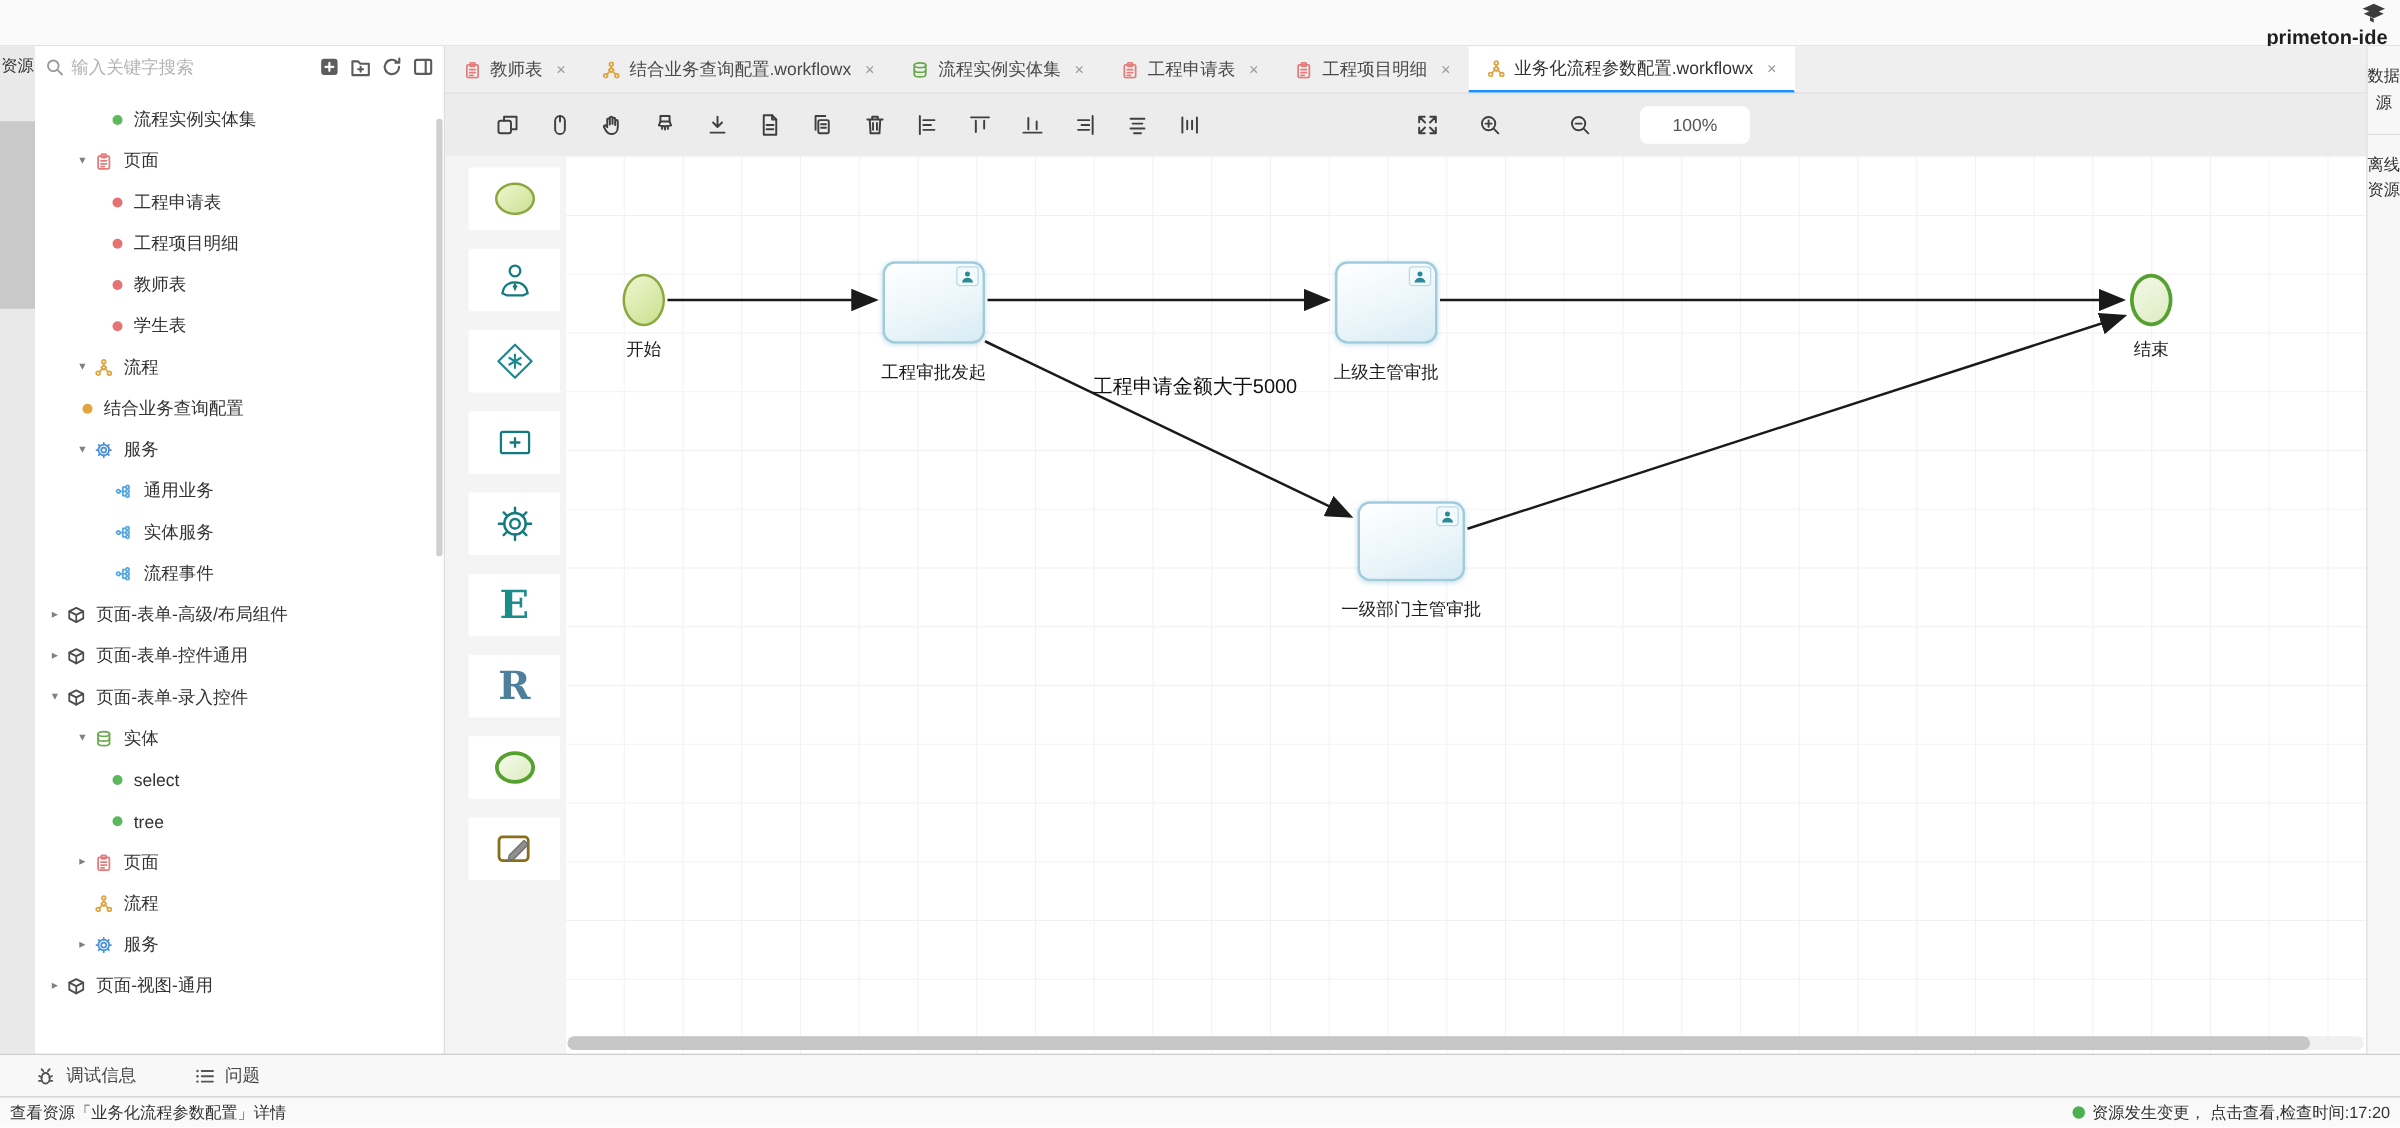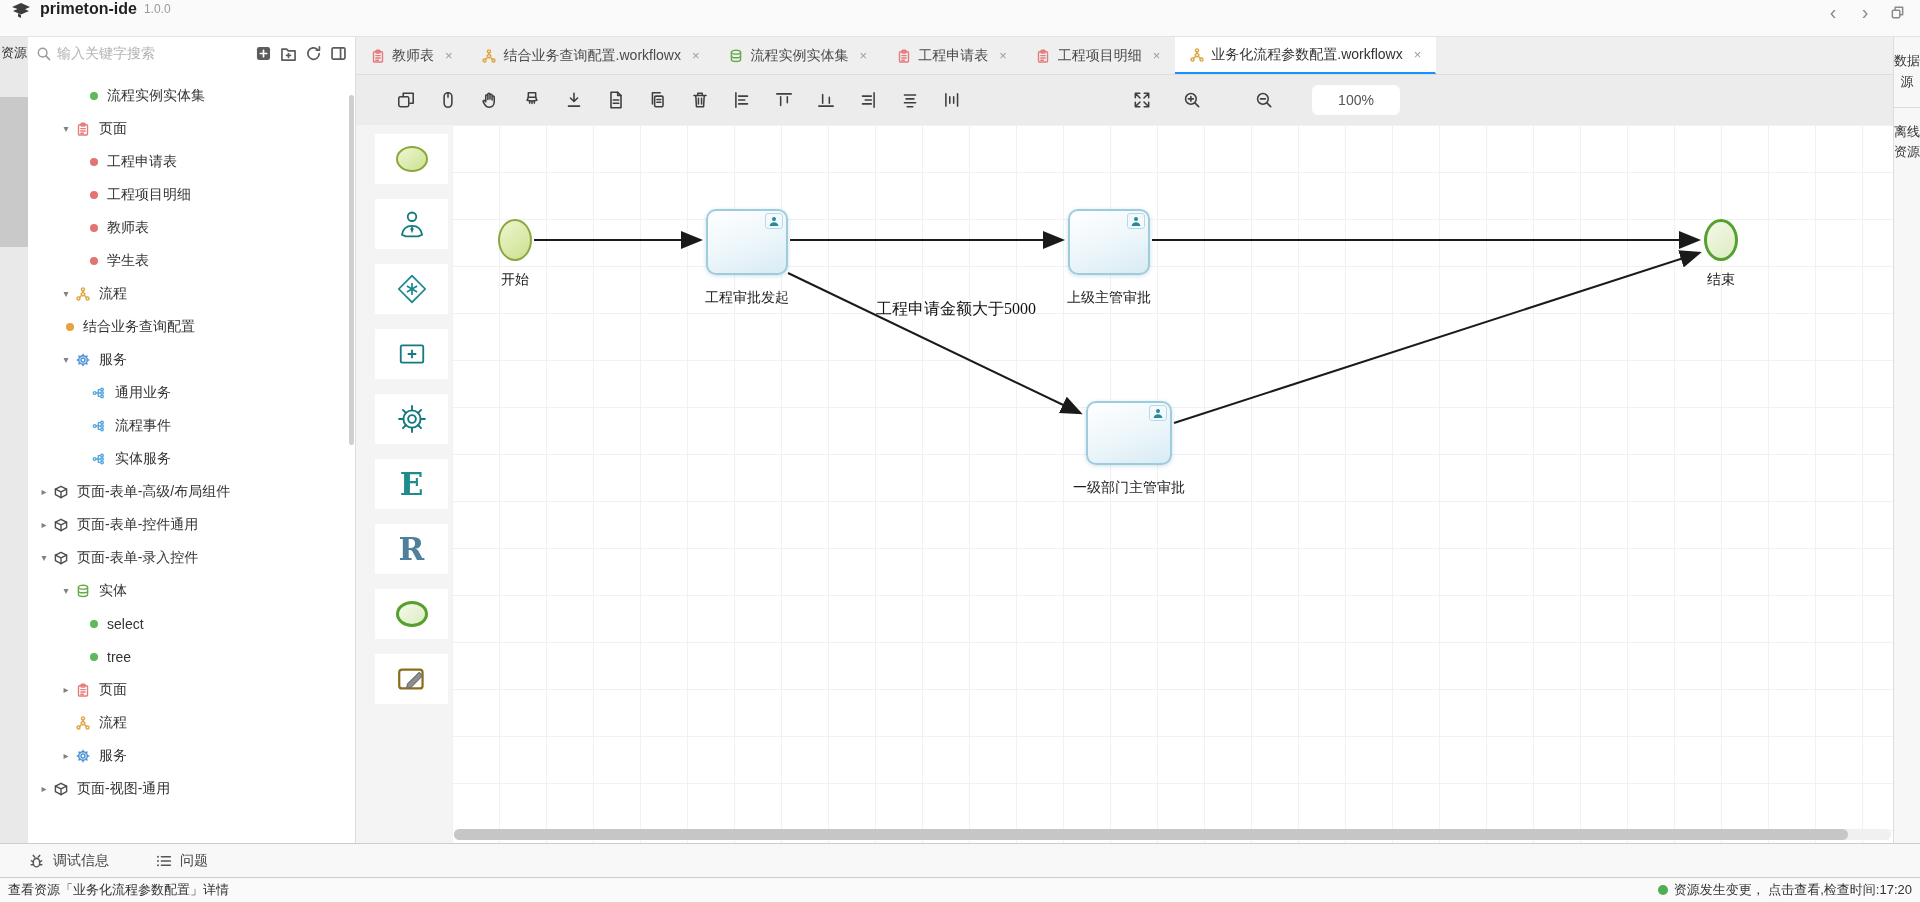--- a/index.html
+++ b/index.html
@@ -4,21 +4,21 @@
 <style>
   * { margin:0; padding:0; box-sizing:border-box; }
   html,body { width:1920px; height:902px; overflow:hidden;
     font-family:"Liberation Sans","DejaVu Sans",sans-serif; background:#fff; color:#333; }
   #app { position:relative; width:1920px; height:902px; background:#fff; }
   .icon { display:inline-flex; align-items:center; justify-content:center; }
   .icon svg { display:block; }
 
   
   #titlebar { position:absolute; left:0; top:0; width:1920px; height:37px;
-    background:#fafafa; border-bottom:1px solid #e3e3e3; display:flex; align-items:flex-start; padding:0 10px; }
+    background:#fafafa; border-bottom:1px solid #e3e3e3; display:flex; align-items:flex-end; padding:0 10px;flex-direction:column; }
   #app-name { font-size:16px; font-weight:bold; color:#1f1f1f; margin-left:8px; }
   #app-version { font-size:12px; color:#9a9a9a; margin-left:7px; margin-top:2px; }
   #titlebar .spacer { flex:1; }
   .winctl { width:26px; height:24px; display:flex; align-items:center; justify-content:center;
     color:#8a8a8a; font-size:20px; margin-left:6px; cursor:default; }
 
   
   #leftrail { position:absolute; left:0; top:37px; width:28px; height:806px; background:#e9e9e9; }
   .vtext { width:100%; text-align:center; word-break:break-all; line-height:1.6; font-size:13px; color:#333; }
   #leftrail .vtext { padding-top:6px; }
@@ -70,21 +70,21 @@
   .p-start { width:32px; height:26px; border-radius:50%; border:2px solid #8aa83d;
     background:linear-gradient(140deg,#eef6cf,#cde193); }
   .p-end { width:32px; height:26px; border-radius:50%; border:3px solid #55a02e;
     background:linear-gradient(140deg,#f5fae9,#dcecc2); }
   .pletter { font-family:"DejaVu Serif","Liberation Serif",serif; font-weight:bold; font-size:31px; line-height:1; }
   .pletter.e { color:#1c8c8c; } .pletter.r { color:#4e7f9b; }
 
   
   #canvas { position:absolute; left:96px; top:88px; width:1441px; height:718px; background:#fff;
     background-image:linear-gradient(#f1f1f1 1px,transparent 1px),linear-gradient(90deg,#f1f1f1 1px,transparent 1px);
-    background-size:47px 47px; overflow:hidden;font-family:Liberation Serif, serif; }
+    background-size:47px 47px; overflow:hidden; }
   #edges { position:absolute; left:0; top:0; }
   .node { position:absolute; cursor:pointer; }
   .node.start,.node.end { border-radius:50%; }
   .node.start { border:2px solid #8aa83d; background:linear-gradient(140deg,#eef6cf,#cbe090); }
   .node.end { border:3px solid #55a02e; background:linear-gradient(140deg,#f4f9e8,#dcecc2); }
   .node.task { border:2px solid #9fccdc; border-radius:10px;
     background:linear-gradient(160deg,#ffffff 0%,#ecf6fa 55%,#d8ebf4 100%);
     box-shadow:0 1px 4px rgba(110,165,195,.35); }
   .task-badge { position:absolute; top:2px; right:3px; width:18px; height:16px; border:1px solid #bad9e4;
     border-radius:3px; background:#f2fafc; display:flex; align-items:center; justify-content:center; color:#2b8a99; }
@@ -257,33 +257,33 @@
         <div class="trow" style="padding-left: 62px;">
           <span class="icon ticon i-service">
             <svg width="14" height="14" viewBox="0 0 14 14" fill="none" stroke="currentColor" stroke-width="1.4" stroke-linecap="round" stroke-linejoin="round">
               <circle cx="2.7" cy="7" r="1.4"></circle>
               <path d="M4.1 7h2.2M6.3 3.6v6.8M6.3 3.6h2.3M6.3 7h2.3M6.3 10.4h2.3"></path>
               <circle cx="10" cy="3.6" r="1.3"></circle>
               <circle cx="10" cy="7" r="1.3"></circle>
               <circle cx="10" cy="10.4" r="1.3"></circle>
             </svg>
           </span>
-          <span>流程事件</span>
+          <span>实体服务</span>
         </div>
         <div class="trow" style="padding-left: 62px;">
           <span class="icon ticon i-service">
             <svg width="14" height="14" viewBox="0 0 14 14" fill="none" stroke="currentColor" stroke-width="1.4" stroke-linecap="round" stroke-linejoin="round">
               <circle cx="2.7" cy="7" r="1.4"></circle>
               <path d="M4.1 7h2.2M6.3 3.6v6.8M6.3 3.6h2.3M6.3 7h2.3M6.3 10.4h2.3"></path>
               <circle cx="10" cy="3.6" r="1.3"></circle>
               <circle cx="10" cy="7" r="1.3"></circle>
               <circle cx="10" cy="10.4" r="1.3"></circle>
             </svg>
           </span>
-          <span>实体服务</span>
+          <span>流程事件</span>
         </div>
         <div class="trow" style="padding-left: 8px;">
           <span class="arrow">▸</span>
           <span class="icon ticon i-box">
             <svg width="14" height="14" viewBox="0 0 14 14" fill="none" stroke="currentColor" stroke-width="1.4" stroke-linecap="round" stroke-linejoin="round">
               <path d="M7 1.3l5.6 2.8v5.6L7 12.7 1.4 9.7V4.1z"></path>
               <path d="M1.4 4.1 7 6.9l5.6-2.8M7 6.9v5.8"></path>
             </svg>
           </span>
           <span>页面-表单-高级/布局组件</span>

